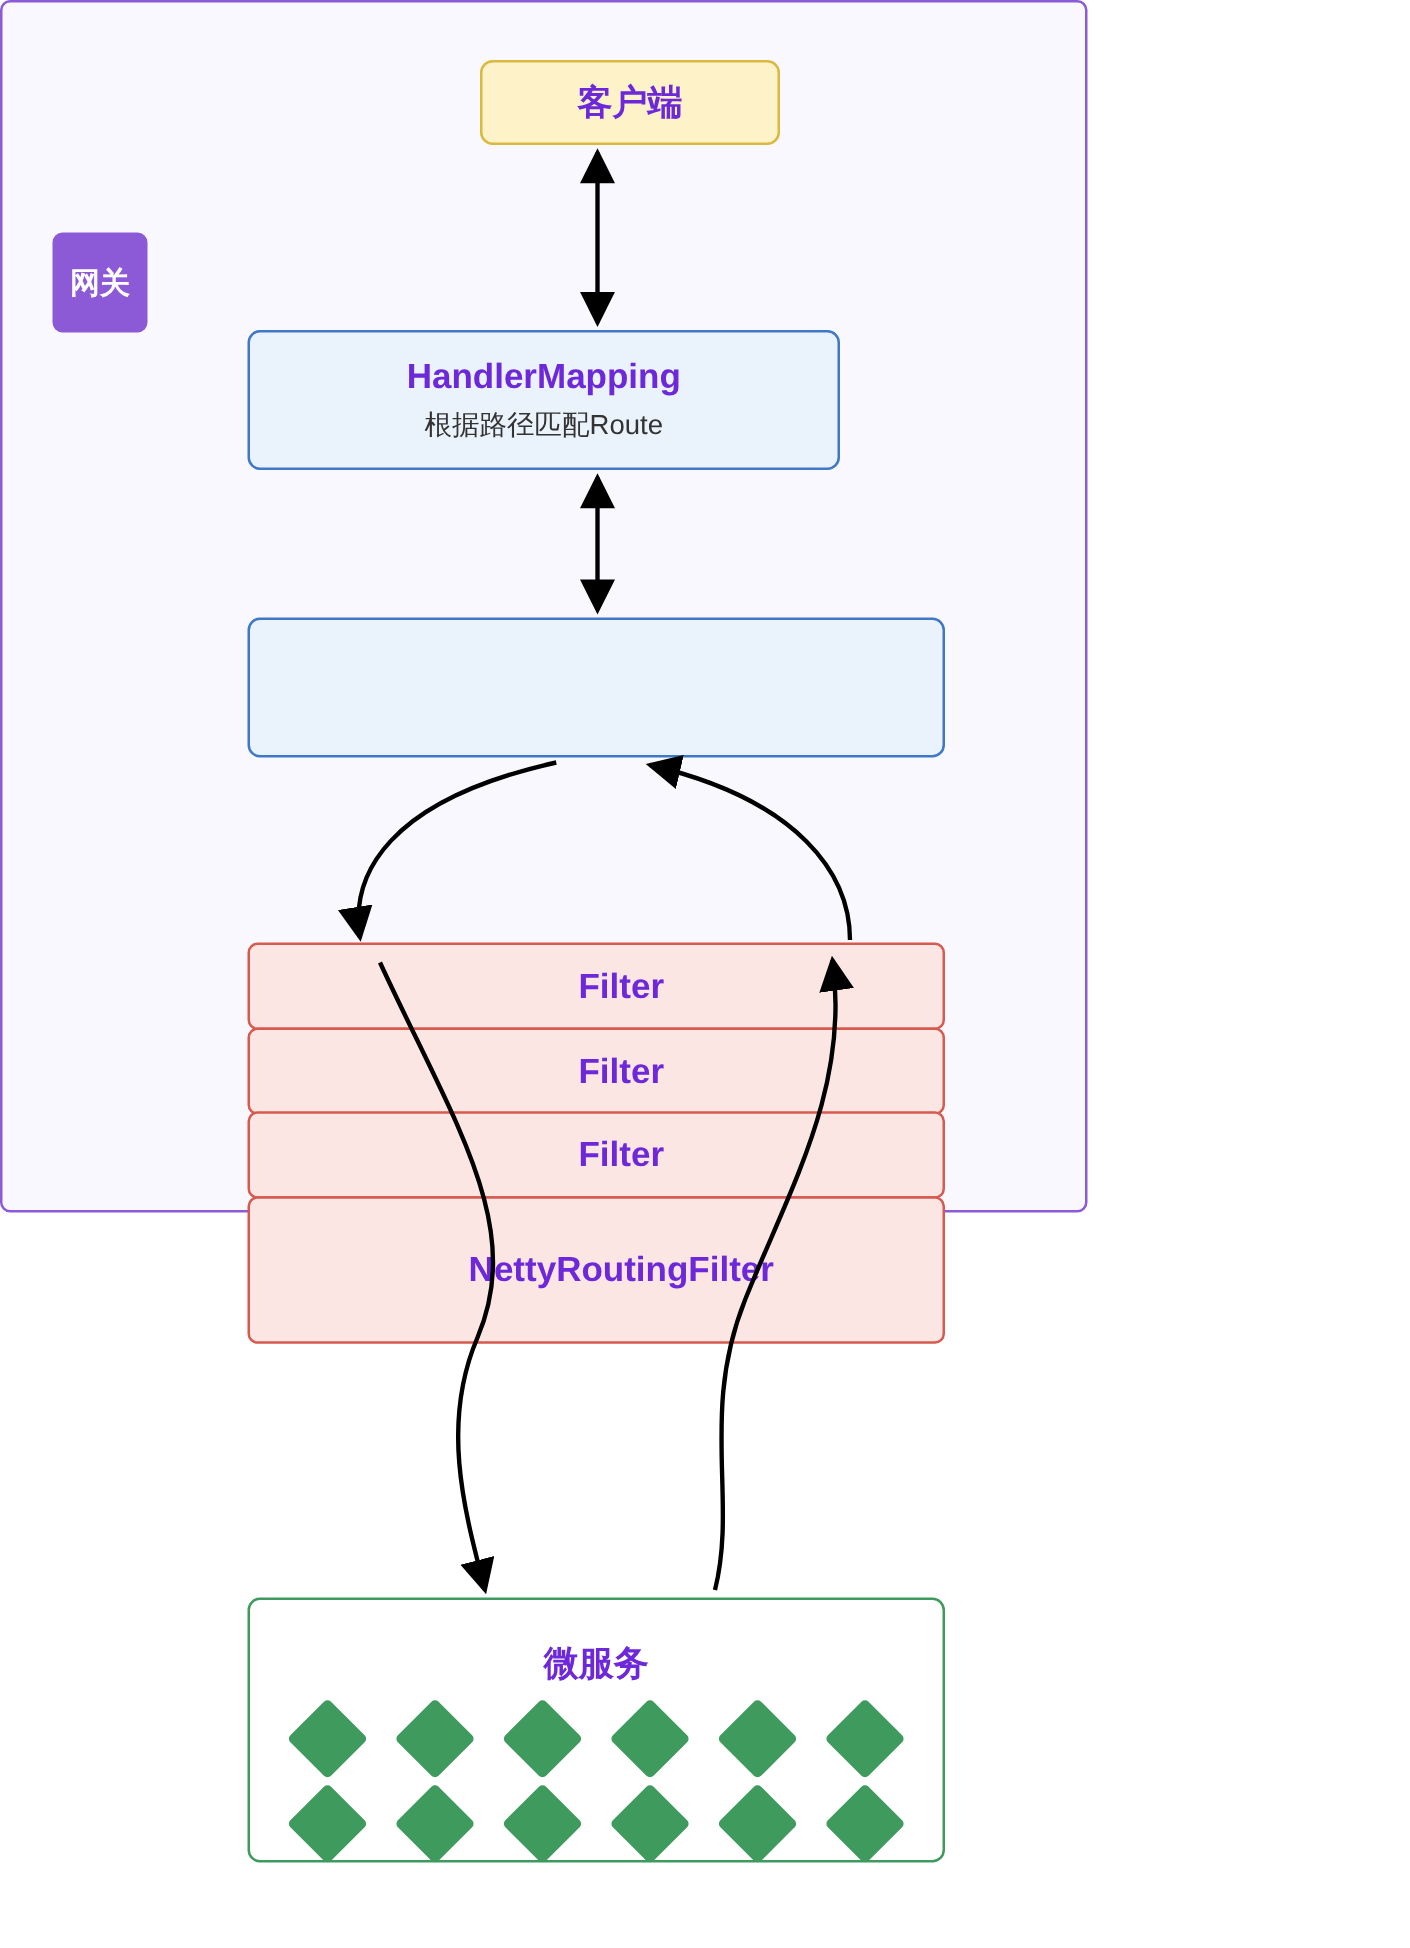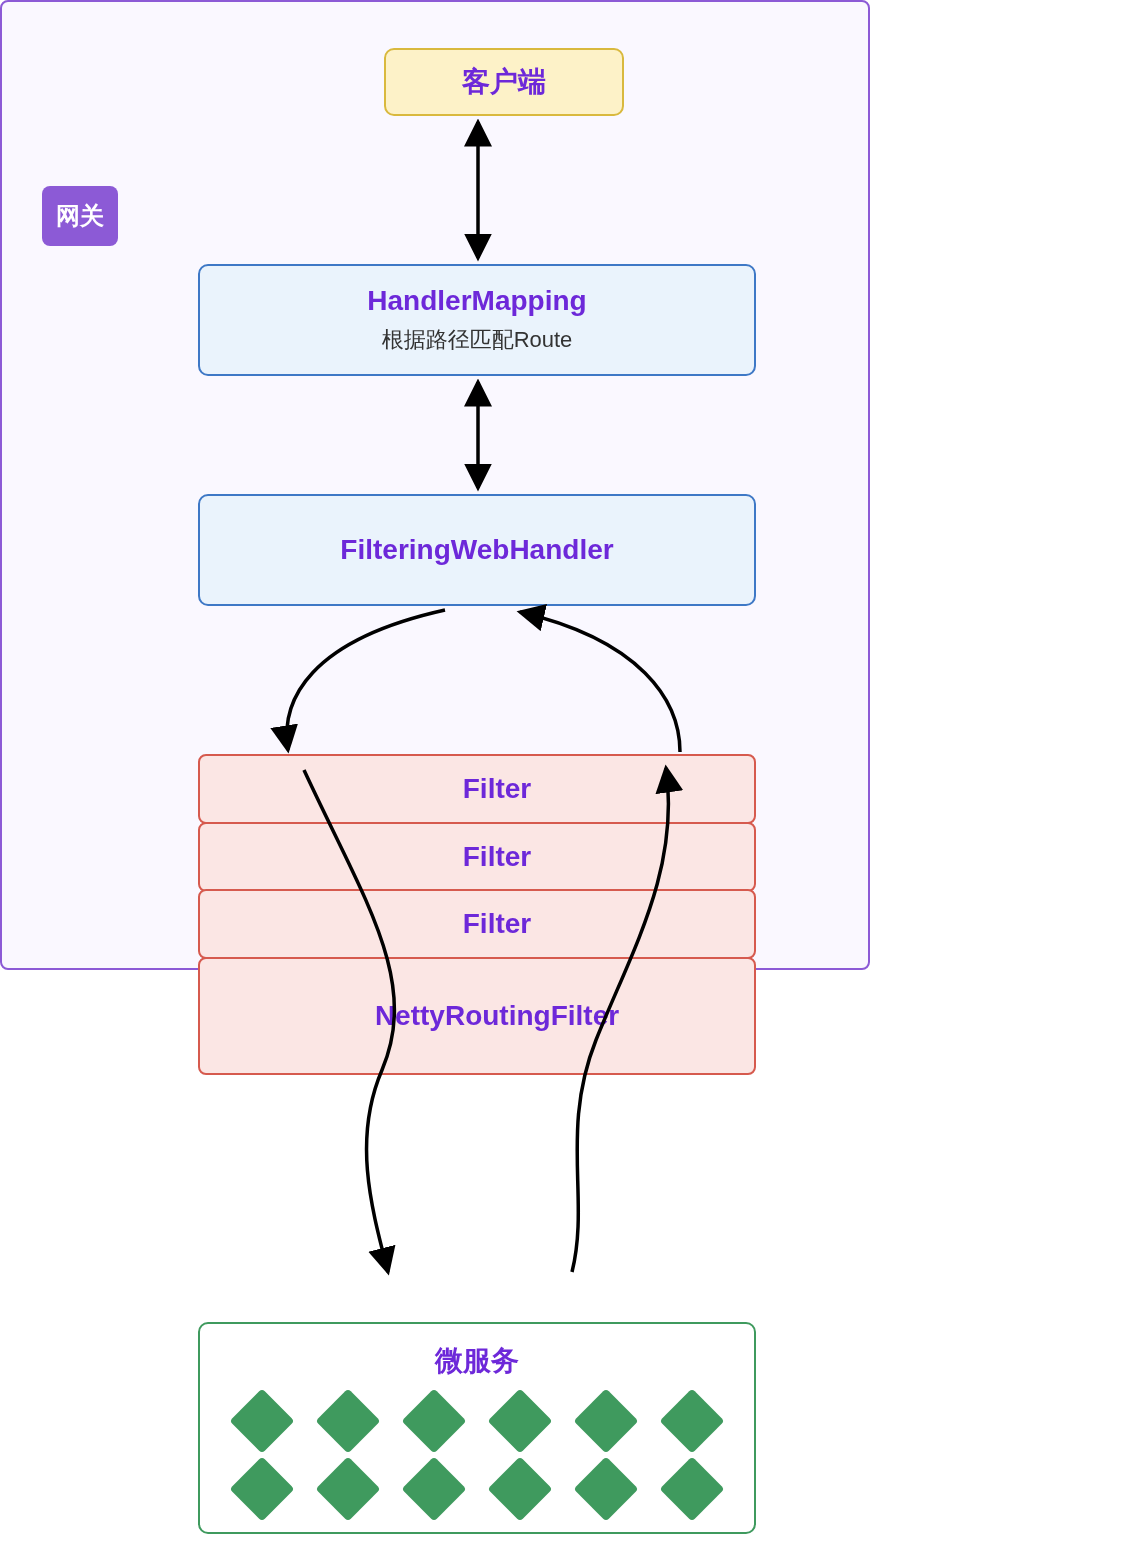--- a/index.html
+++ b/index.html
@@ -27,24 +27,24 @@
     background: #fdf2c8; border: 2.5px solid #d9b93e;
   }
   .gateway-container {
     left: 46px; top: 227px; width: 870px; height: 970px;
     background: #faf8ff; border: 2px solid #8c5ad6;
     border-radius: 8px;
   }
   .gateway-tag {
     position: absolute; left: 42px; top: 186px;
     background: #8c5ad6; color: #fff; font-weight: 700;
-    font-size: 24px; padding: 14px 14px; border-radius: 8px;
+    font-size: 24px; padding: 24px 14px; border-radius: 8px;
   }
   .handler-box {
-    left: 198px; top: 264px; width: 558px; height: 112px;
+    left: 198px; top: 264px; width: 474px; height: 112px;
     background: #eaf3fc; border: 2.5px solid #3e78c6;
   }
   .filterweb-box {
     left: 198px; top: 494px; width: 558px; height: 112px;
     background: #eaf3fc; border: 2.5px solid #3e78c6;
   }
   .filter-stack {
     position: absolute;
     left: 198px; top: 754px; width: 558px;
     display: flex; flex-direction: column;
@@ -54,23 +54,23 @@
     border-radius: 8px;
     height: 70px;
     display: flex; flex-direction: column; justify-content: center; align-items: center;
     margin-top: -2.5px;
     padding-left: 40px;
   }
   .filter-row:first-child { margin-top: 0; }
   .filter-row.tall { height: 118px; }
 
   .micro-box {
-    left: 198px; top: 1322px; width: 558px; height: 212px;
+    left: 198px; top: 1278px; width: 558px; height: 212px;
     background: #fff; border: 2.5px solid #3f9a5e;
-    padding-top: 18px;
+    padding-top: 32px;
     justify-content: flex-start;
   }
   .diamond-rows { margin-top: 18px; display: flex; flex-direction: column; gap: 22px; }
   .diamond-row { display: flex; gap: 40px; justify-content: center; }
   .diamond {
     width: 46px; height: 46px; background: #3f9a5e;
     transform: rotate(45deg); border-radius: 4px;
   }
 
   svg.arrows {
@@ -87,21 +87,20 @@
 
 <div class="gateway-container"></div>
 <div class="gateway-tag">网关</div>
 
 <div class="box handler-box">
   <div class="title">HandlerMapping</div>
   <div class="sub">根据路径匹配Route</div>
 </div>
 
 <div class="box filterweb-box">
-  <div class="title">FilteringWebHandler</div>
 </div>
 
 <div class="filter-stack">
   <div class="filter-row">
     <div class="title">Filter</div>
   </div>
   <div class="filter-row">
     <div class="title">Filter</div>
   </div>
   <div class="filter-row">

